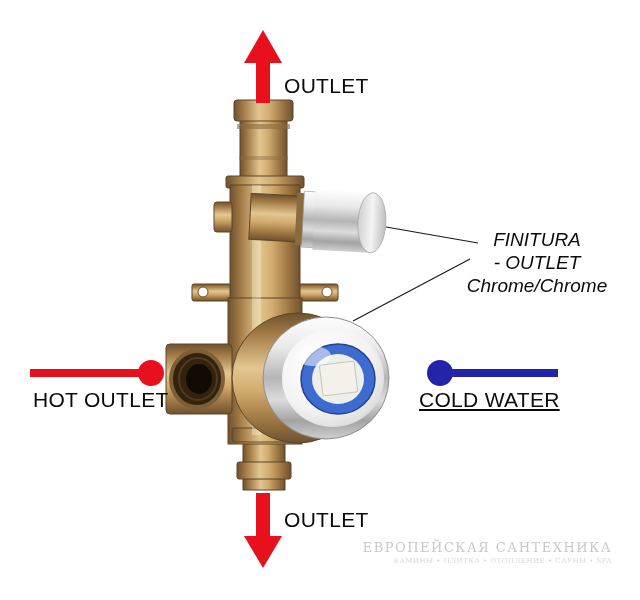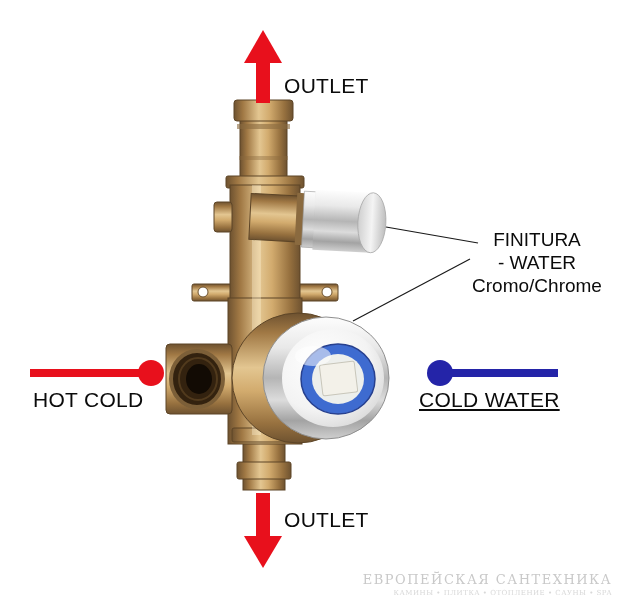--- a/index.html
+++ b/index.html
@@ -30,28 +30,28 @@
   #outlet-bottom-label { left: 284px; top: 508px; }
   .finish-block {
     position: absolute;
     left: 452px; top: 228px;
     width: 170px;
     text-align: center;
     font-size: 19px;
     line-height: 23px;
     color: #0b0b0b;
     font-weight: 500;
+    font-style: italic;
   }
   .watermark {
     position: absolute;
     right: 28px; top: 540px;
     text-align: right;
     color: #c9c9c9;
     font-family: "DejaVu Serif", serif;
-    margin-top: 32px;
   }
   .watermark .wm1 { font-size: 13px; letter-spacing: 1.5px; }
   .watermark .wm2 { font-size: 7px; letter-spacing: 0.5px; color: #d8d8d8; margin-top: 2px; text-align: right; }
 </style>
 </head>
 <body>
 
 <div class="canvas">
 
   <svg class="scene" width="640" height="600" viewBox="0 0 640 600">
@@ -160,30 +160,30 @@
       <circle cx="440" cy="373" r="13"></circle>
       <rect x="449" y="369" width="109" height="8"></rect>
     </g>
 
     <line x1="478" y1="243" x2="386" y2="227" stroke="#1a1a1a" stroke-width="1.2"></line>
     <line x1="470" y1="259" x2="353" y2="321" stroke="#1a1a1a" stroke-width="1.2"></line>
   </svg>
 
   <div class="label" id="outlet-top-label">OUTLET</div>
 
-  <div class="label" id="hot-water-label">HOT COLD</div>
+  <div class="label" id="hot-water-label">HOT OUTLET</div>
 
   <div class="label" id="cold-water-label">COLD WATER</div>
 
   <div class="label" id="outlet-bottom-label">OUTLET</div>
 
   <div class="finish-block">
     <div>FINITURA</div>
-    <div>- WATER</div>
-    <div>Cromo/Chrome</div>
+    <div>- OUTLET</div>
+    <div>Chrome/Chrome</div>
   </div>
 
   <div class="watermark">
     <div class="wm1">ЕВРОПЕЙСКАЯ САНТЕХНИКА</div>
     <div class="wm2">КАМИНЫ • ПЛИТКА • ОТОПЛЕНИЕ • САУНЫ • SPA</div>
   </div>
 
 </div>
 
 </body></html>

